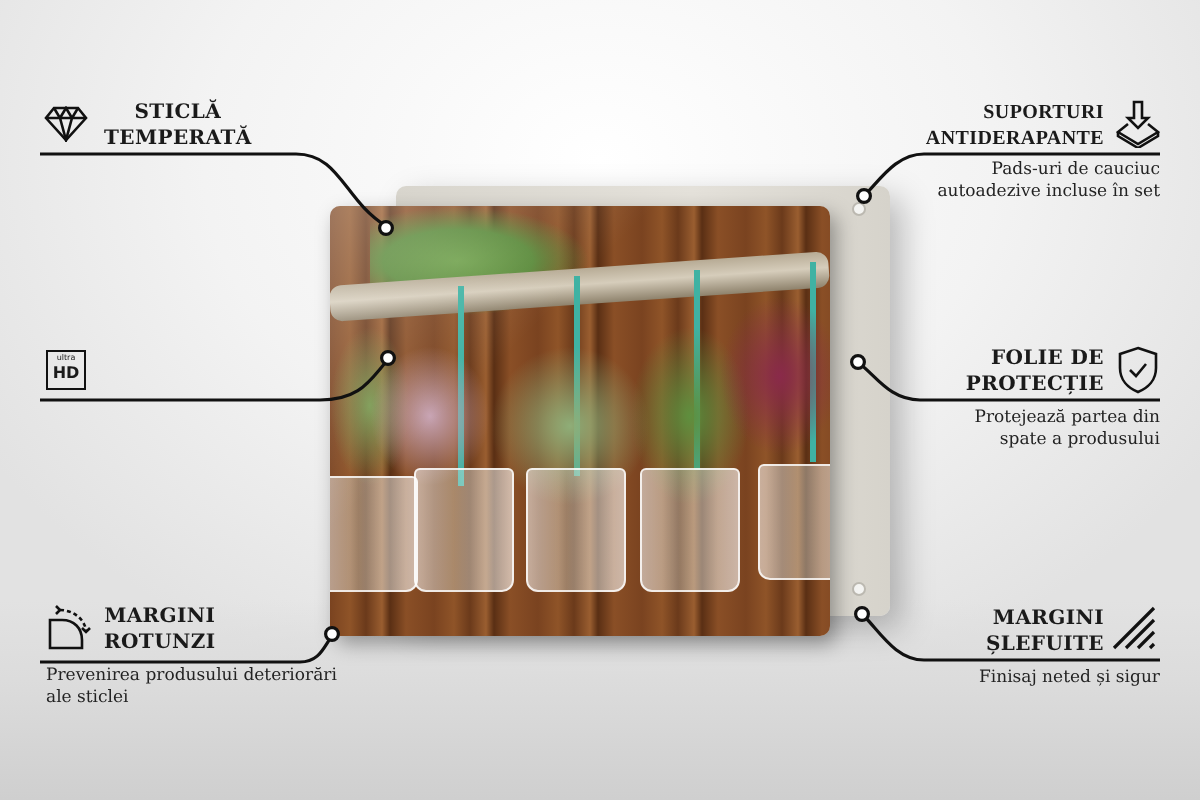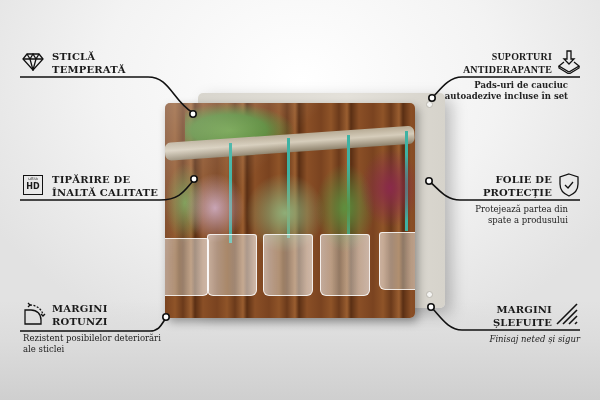--- a/index.html
+++ b/index.html
@@ -15,21 +15,21 @@
   }
   .feature { position: absolute; }
   .feature .title {
     font-size: 10px; font-weight: bold; letter-spacing: 0.2px; line-height: 13px;
     text-transform: uppercase; white-space: pre-line;
   }
   .feature .desc {
     font-size: 8.5px; line-height: 11px; color: #222; white-space: pre-line;
   }
   .feature .icon { position: absolute; }
-  .feature.left .title { position: absolute; }
+  .feature.left .title { position: absolute; text-align: center; }
   .feature.right .title, .feature.right .desc { text-align: right; }
 
   
   .back-panel {
     position: absolute; left: 198px; top: 93px; width: 247px; height: 215px;
     background: linear-gradient(to right, #d8d5cd, #e4e1da 60%, #d6d3cb);
     border-radius: 5px;
     box-shadow: 6px 6px 16px rgba(0,0,0,0.25);
   }
   .hole { position: absolute; width: 5px; height: 5px; border-radius: 50%;
@@ -133,71 +133,69 @@
   </svg>
   <div class="title" style="left:32px; top:0px;">STICLĂ
 TEMPERATĂ</div>
 </div>
 
 <div class="feature left" style="left:20px; top:173px; width:160px; height:60px;">
   <div class="icon" style="left:3px; top:2px; width:18px; height:18px; border:1.3px solid #111; text-align:center; font-family:'DejaVu Sans', sans-serif;">
     <div style="font-size:4px; line-height:6px;">ultra</div>
     <div style="font-size:8px; line-height:9px; font-weight:bold;">HD</div>
   </div>
-  <div class="title" style="left:32px; top:0px;">TIPĂRIRE DE
-ÎNALTĂ CALITATE</div>
 </div>
 
 <div class="feature left" style="left:20px; top:302px; width:170px; height:60px;">
   <svg class="icon" style="left:2px; top:0px;" width="24" height="24" viewBox="0 0 24 24">
     <g fill="none" stroke="#111" stroke-width="1.3">
       <path d="M3 22 L3 8 L9 8 C15 8 19 12 19 18 L19 22 Z"></path>
       <path d="M8 3 C14 3 20 7 21 13" stroke-dasharray="2 1.5"></path>
       <path d="M6 1 L8 3 L6 5"></path>
       <path d="M19 12 L21 14 L23 12"></path>
     </g>
   </svg>
   <div class="title" style="left:32px; top:0px;">MARGINI
 ROTUNZI</div>
-  <div class="desc" style="position:absolute; left:3px; top:31px;">Rezistent posibilelor deteriorări
+  <div class="desc" style="position:absolute; left:3px; top:31px;">Prevenirea produsului deteriorări
 ale sticlei</div>
 </div>
 
 <div class="feature right" style="left:440px; top:50px; width:140px; height:60px;">
   <div class="title" style="position:absolute; right:28px; top:0px;font-family:Liberation Serif, serif;">SUPORTURI
 ANTIDERAPANTE</div>
   <svg class="icon" style="right:0px; top:0px;" width="22" height="24" viewBox="0 0 22 24">
     <g fill="none" stroke="#111" stroke-width="1.3">
       <path d="M9 1 L13 1 L13 9 L16 9 L11 14 L6 9 L9 9 Z"></path>
       <path d="M6 12 L1 16 L11 22 L21 16 L16 12"></path>
       <path d="M1 16 L1 18 L11 24 L21 18 L21 16"></path>
     </g>
   </svg>
-  <div class="desc" style="position:absolute; right:12px; top:30px;font-weight:bold;">Pads-uri de cauciuc
+  <div class="desc" style="position:absolute; right:0px; top:30px;">Pads-uri de cauciuc
 autoadezive incluse în set</div>
 </div>
 
 <div class="feature right" style="left:440px; top:173px; width:140px; height:60px;">
   <div class="title" style="position:absolute; right:28px; top:0px;">FOLIE DE
 PROTECȚIE</div>
   <svg class="icon" style="right:1px; top:0px;" width="20" height="24" viewBox="0 0 20 24">
     <g fill="none" stroke="#111" stroke-width="1.3">
       <path d="M10 1 L19 4 L19 11 C19 17 15 21 10 23 C5 21 1 17 1 11 L1 4 Z"></path>
       <path d="M6 12 L9 15 L14 9"></path>
     </g>
   </svg>
-  <div class="desc" style="position:absolute; right:12px; top:31px;">Protejează partea din
+  <div class="desc" style="position:absolute; right:0px; top:31px;">Protejează partea din
 spate a produsului</div>
 </div>
 
 <div class="feature right" style="left:440px; top:303px; width:140px; height:50px;">
   <div class="title" style="position:absolute; right:28px; top:0px;">MARGINI
 ȘLEFUITE</div>
   <svg class="icon" style="right:2px; top:0px;" width="22" height="22" viewBox="0 0 22 22">
     <g fill="none" stroke="#111" stroke-width="1.6">
       <path d="M1 21 L21 1"></path>
       <path d="M7 21 L21 7"></path>
       <path d="M13 21 L21 13"></path>
       <path d="M19 21 L21 19"></path>
     </g>
   </svg>
-  <div class="desc" style="position:absolute; right:0px; top:31px;font-style:italic;">Finisaj neted și sigur</div>
+  <div class="desc" style="position:absolute; right:0px; top:31px;">Finisaj neted și sigur</div>
 </div>
 
 </body></html>

